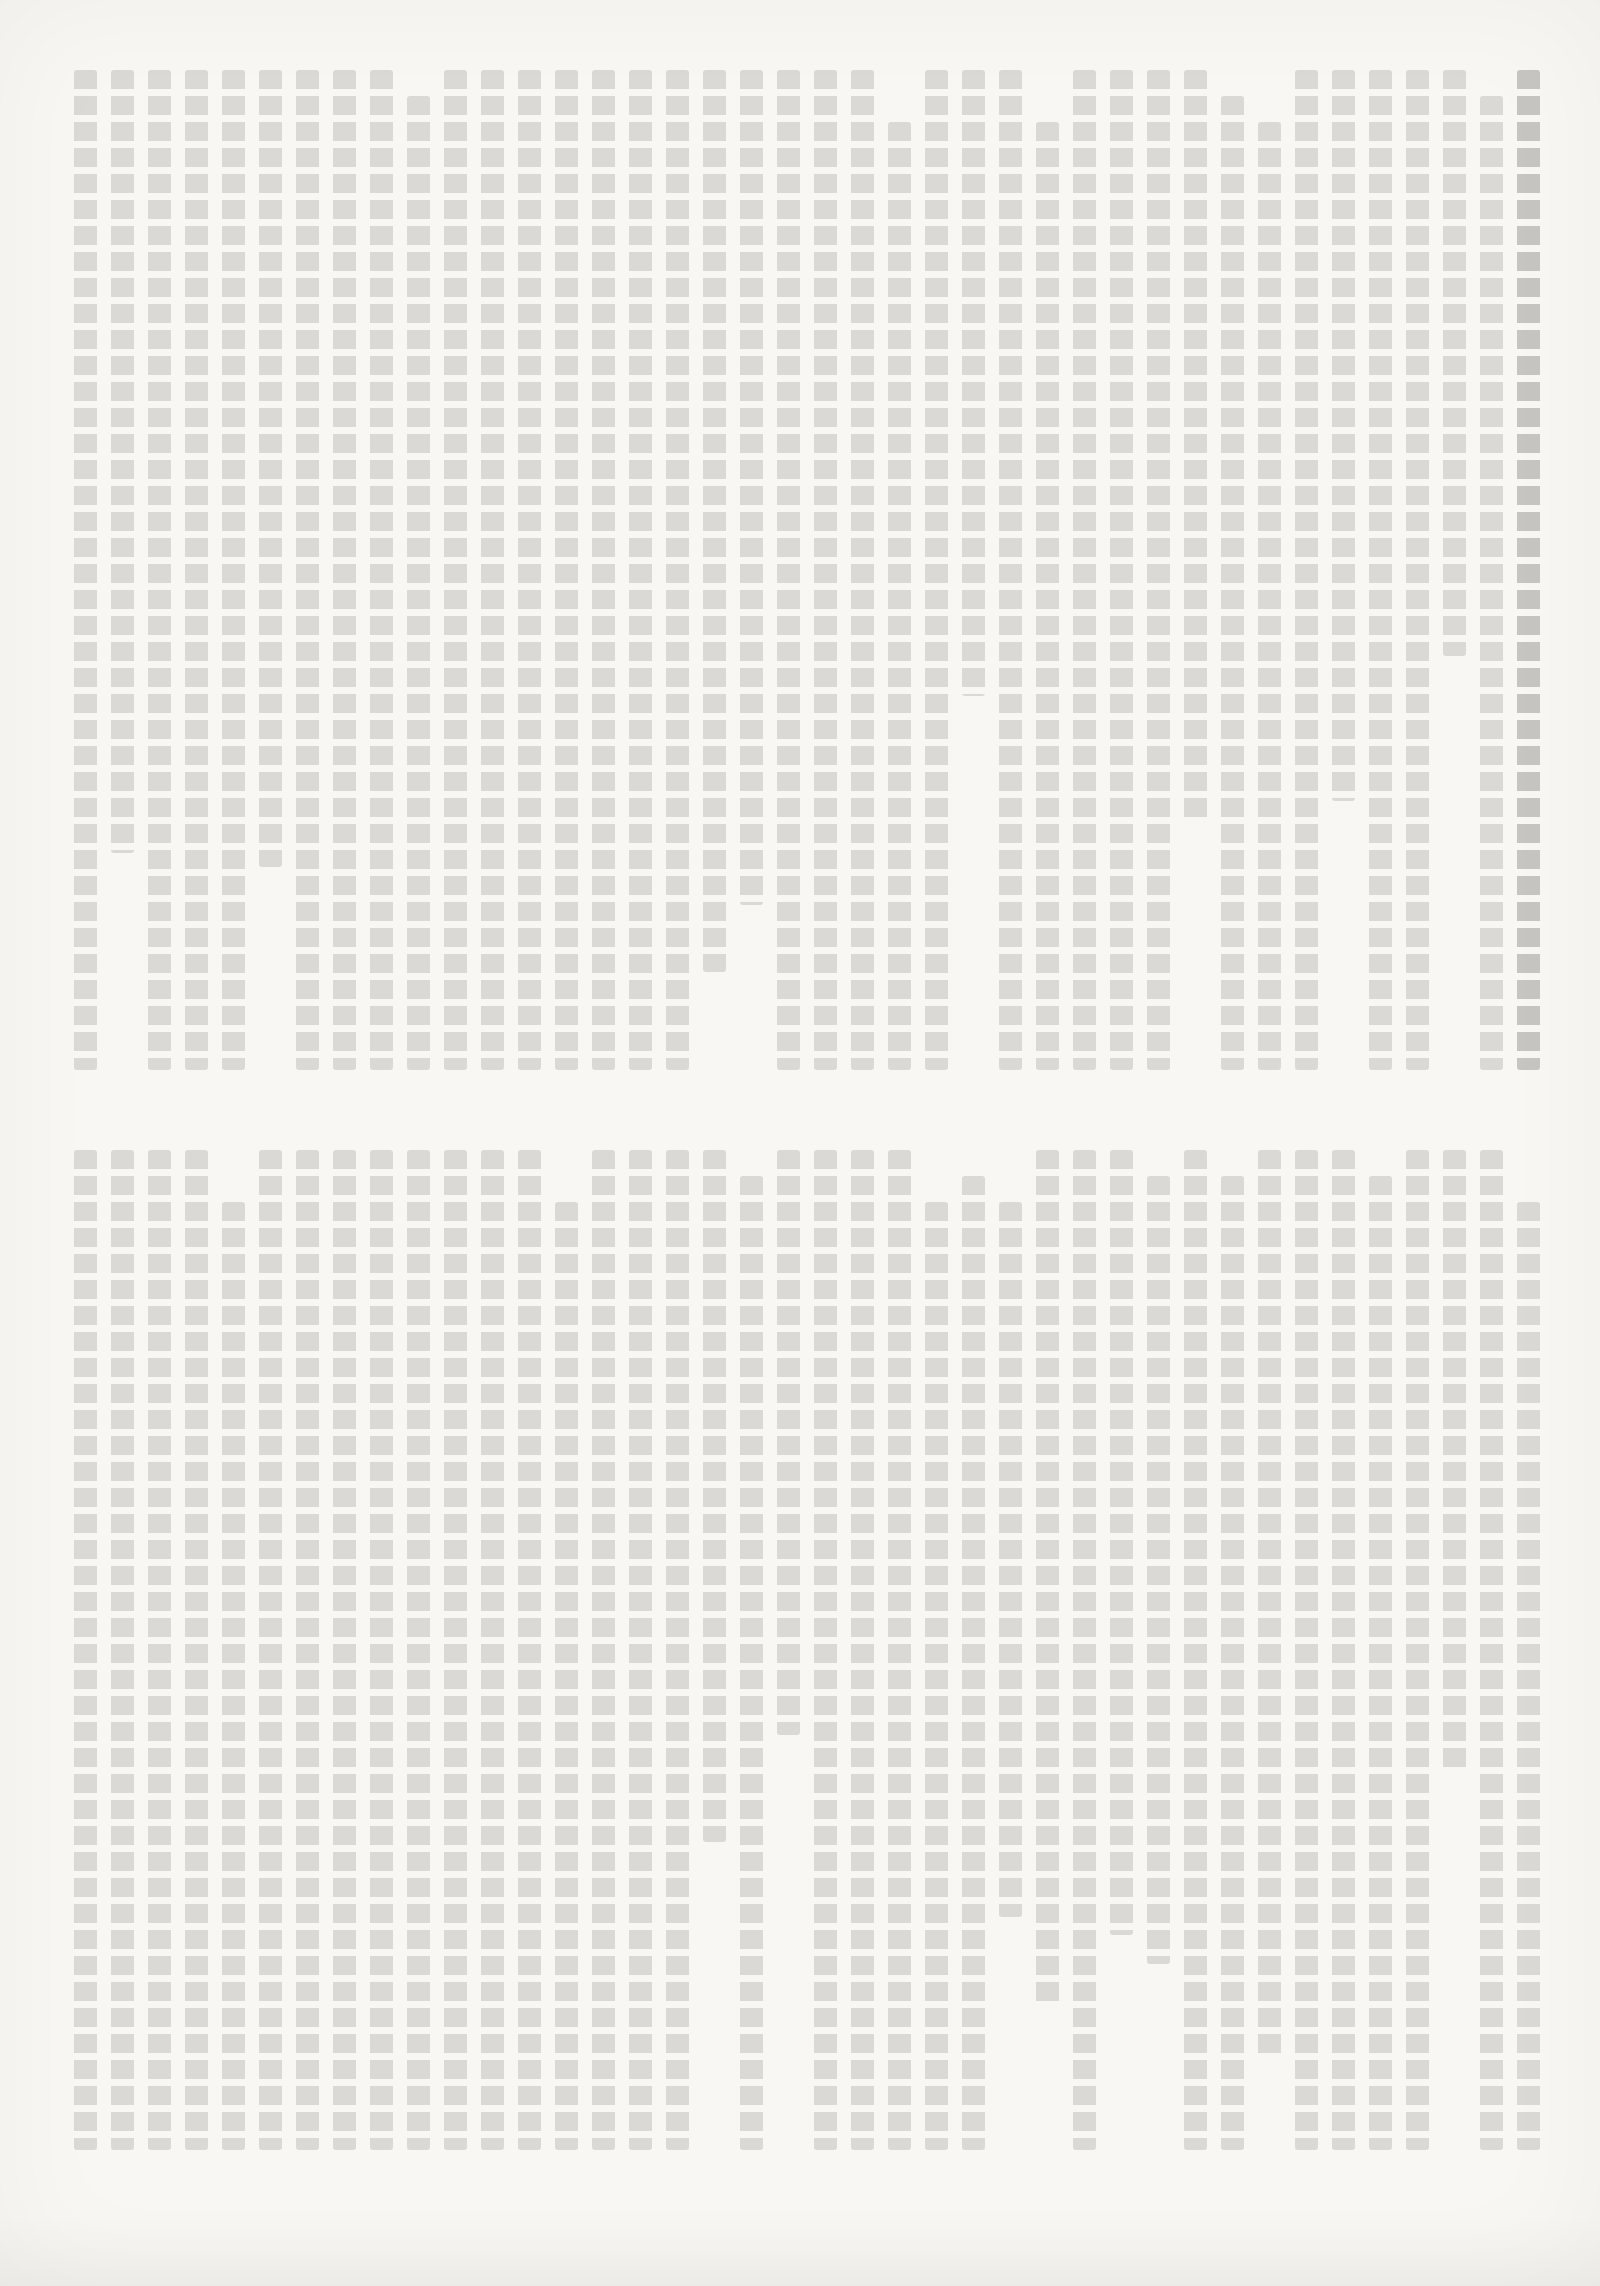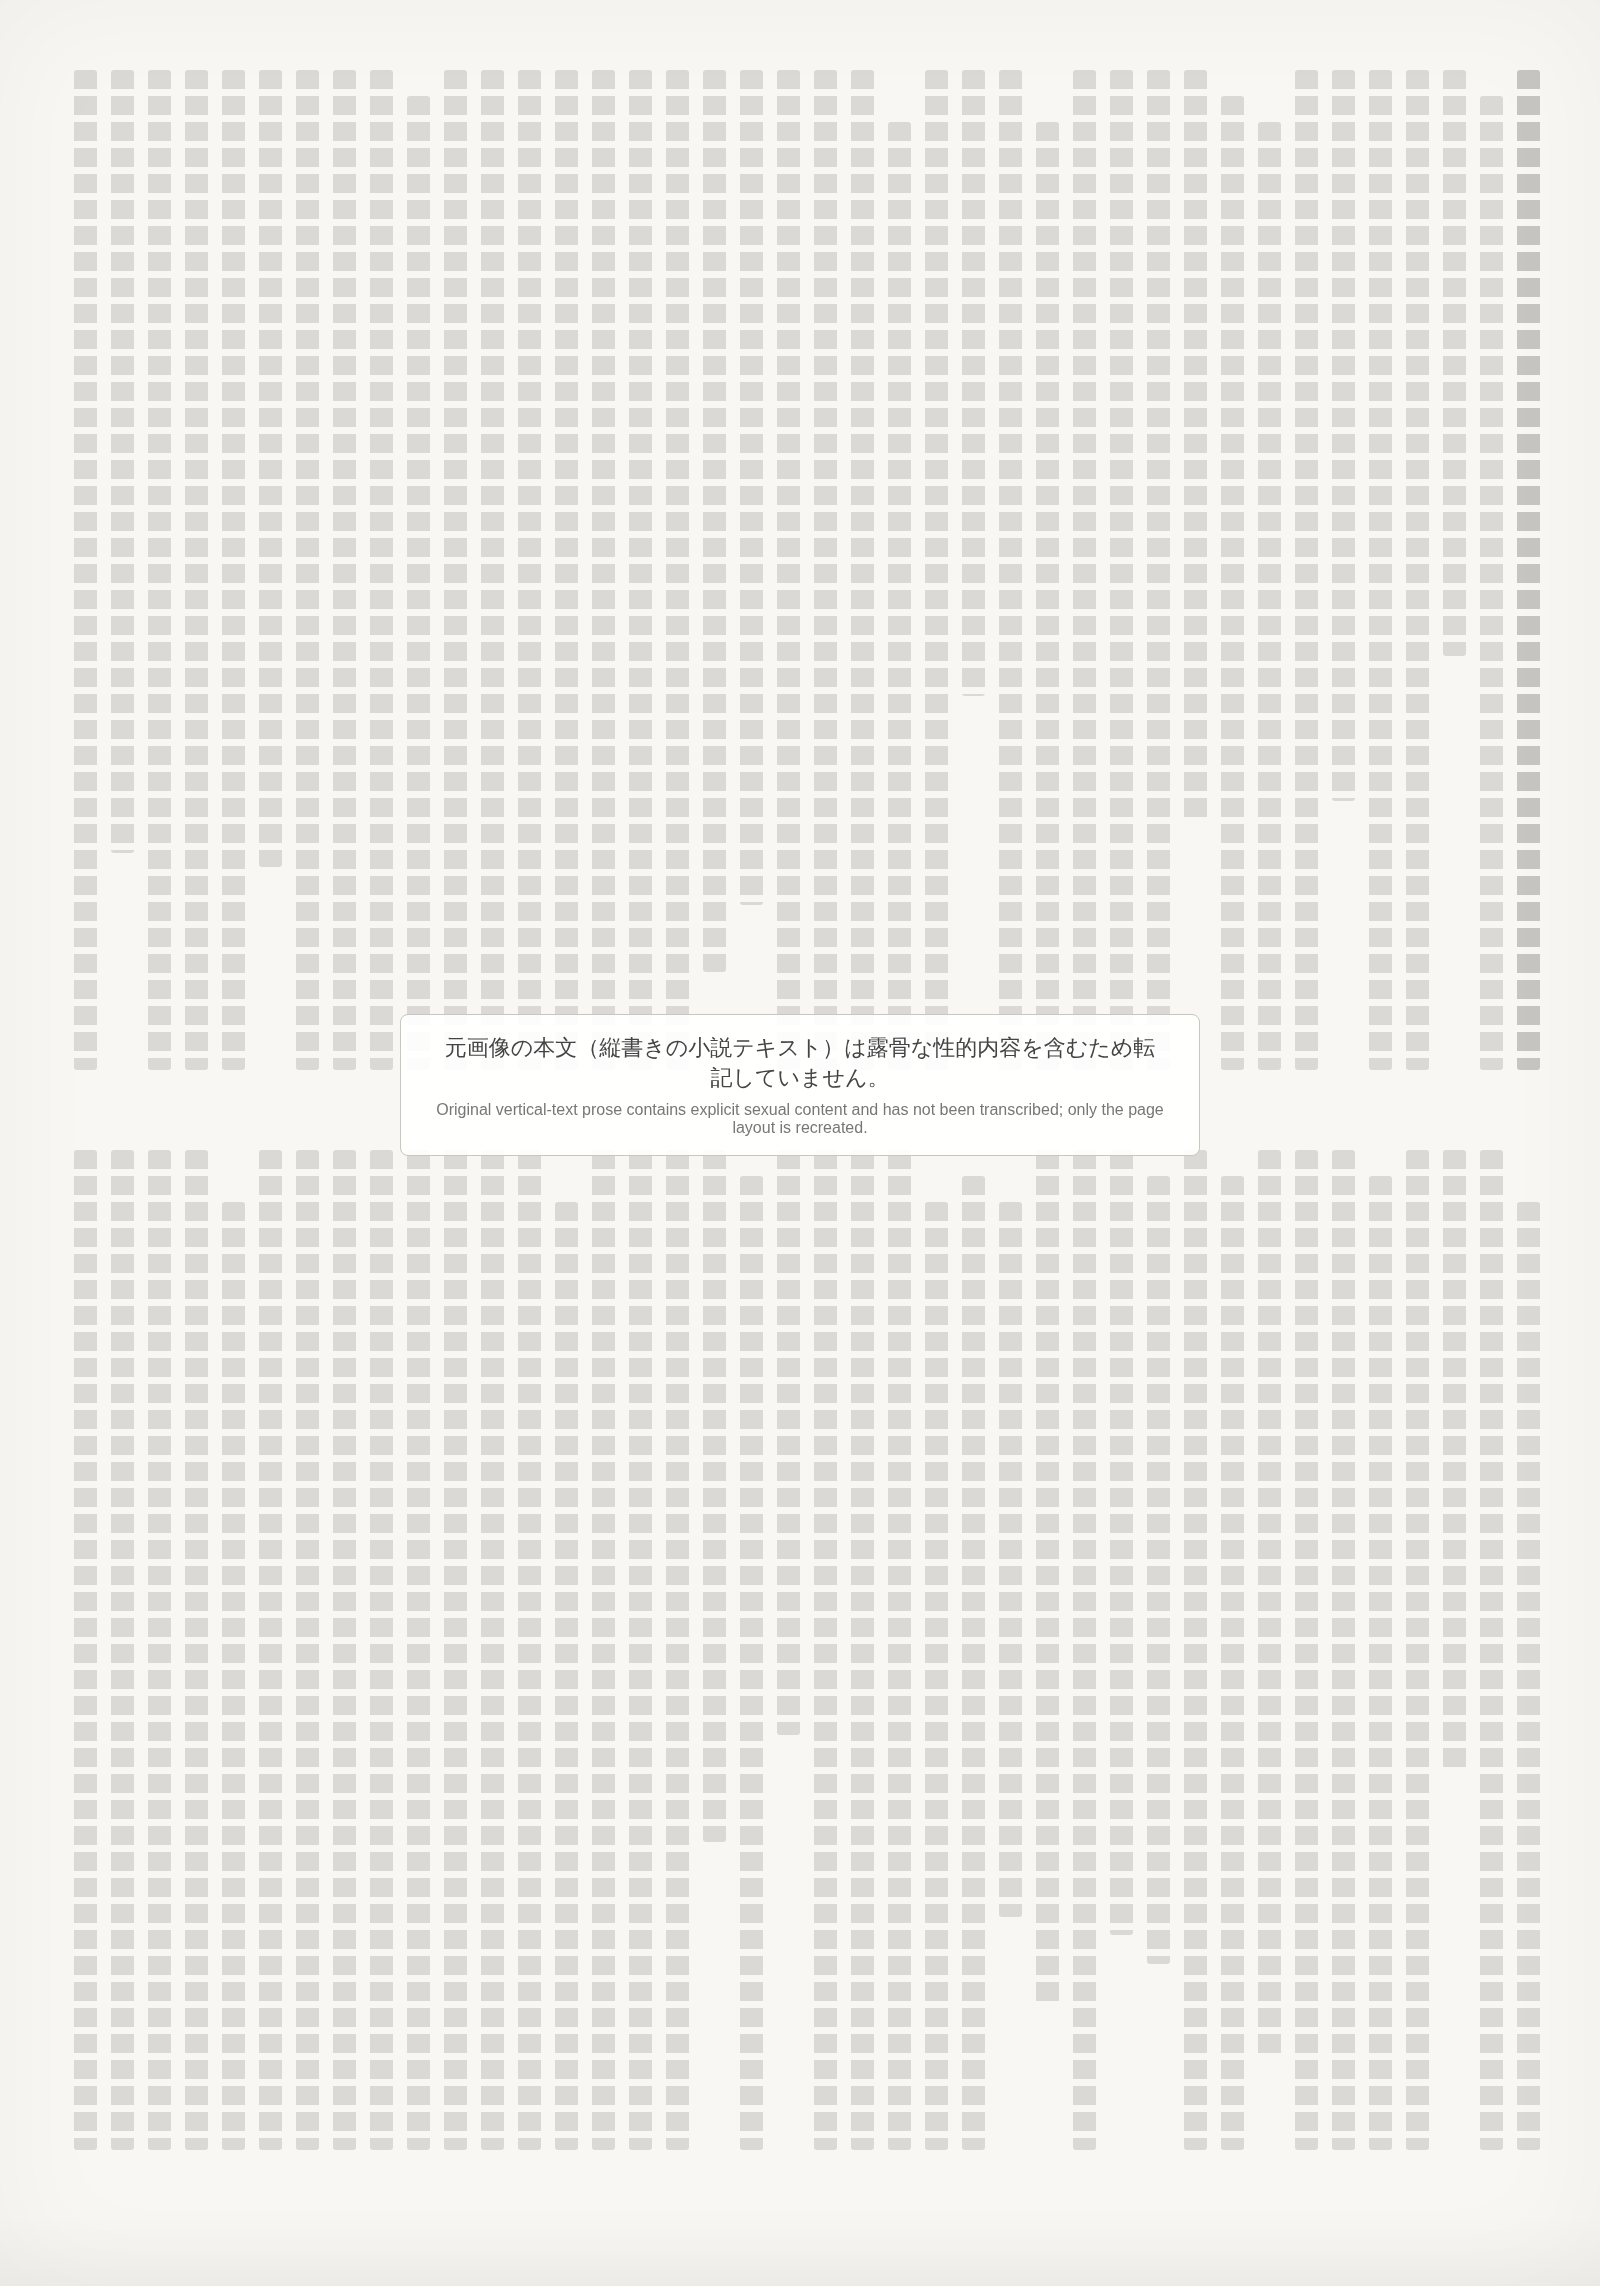--- a/index.html
+++ b/index.html
@@ -149,19 +149,15 @@
       <div class="col" style="margin-top: 0px; height: calc(100% + 0px);"></div>
       <div class="col" style="margin-top: 0px; height: calc(100% + 0px);"></div>
       <div class="col" style="margin-top: 0px; height: calc(100% + 0px);"></div>
       <div class="col" style="margin-top: 52px; height: calc(100% - 52px);"></div>
       <div class="col" style="margin-top: 0px; height: calc(100% + 0px);"></div>
       <div class="col" style="margin-top: 0px; height: calc(100% + 0px);"></div>
       <div class="col" style="margin-top: 0px; height: calc(100% + 0px);"></div>
       <div class="col" style="margin-top: 0px; height: calc(100% + 0px);"></div>
     </div>
 
-  <div class="notice">
-    <div class="ja">元画像の本文（縦書きの小説テキスト）は露骨な性的内容を含むため転記していません。</div>
-    <div class="en">Original vertical-text prose contains explicit sexual content and has not been transcribed; only the page layout is recreated.</div>
-  </div>
 
   <div class="page-edge"></div>
 </div>
 
 </body></html>

